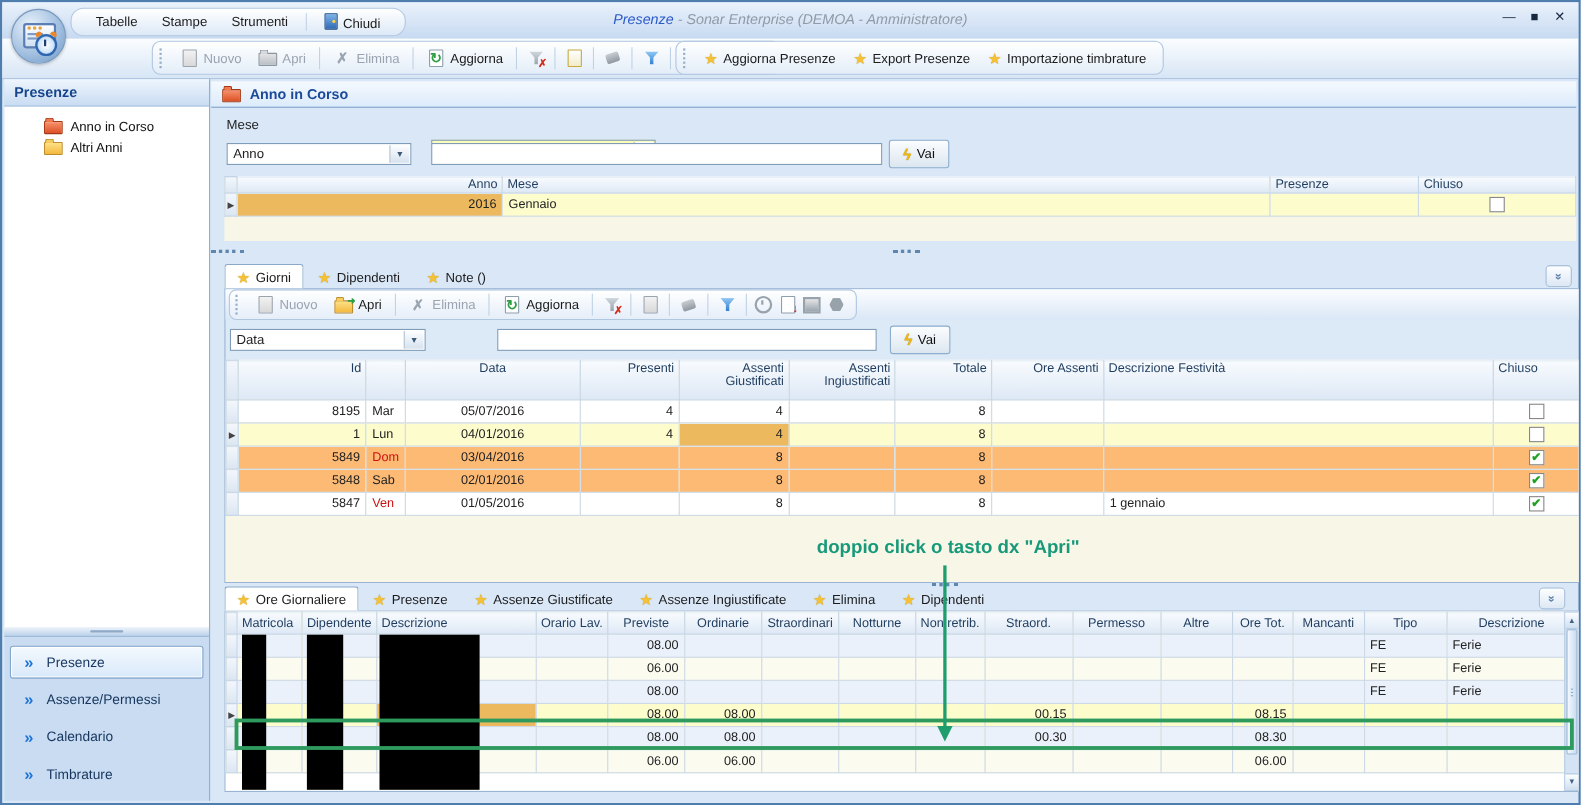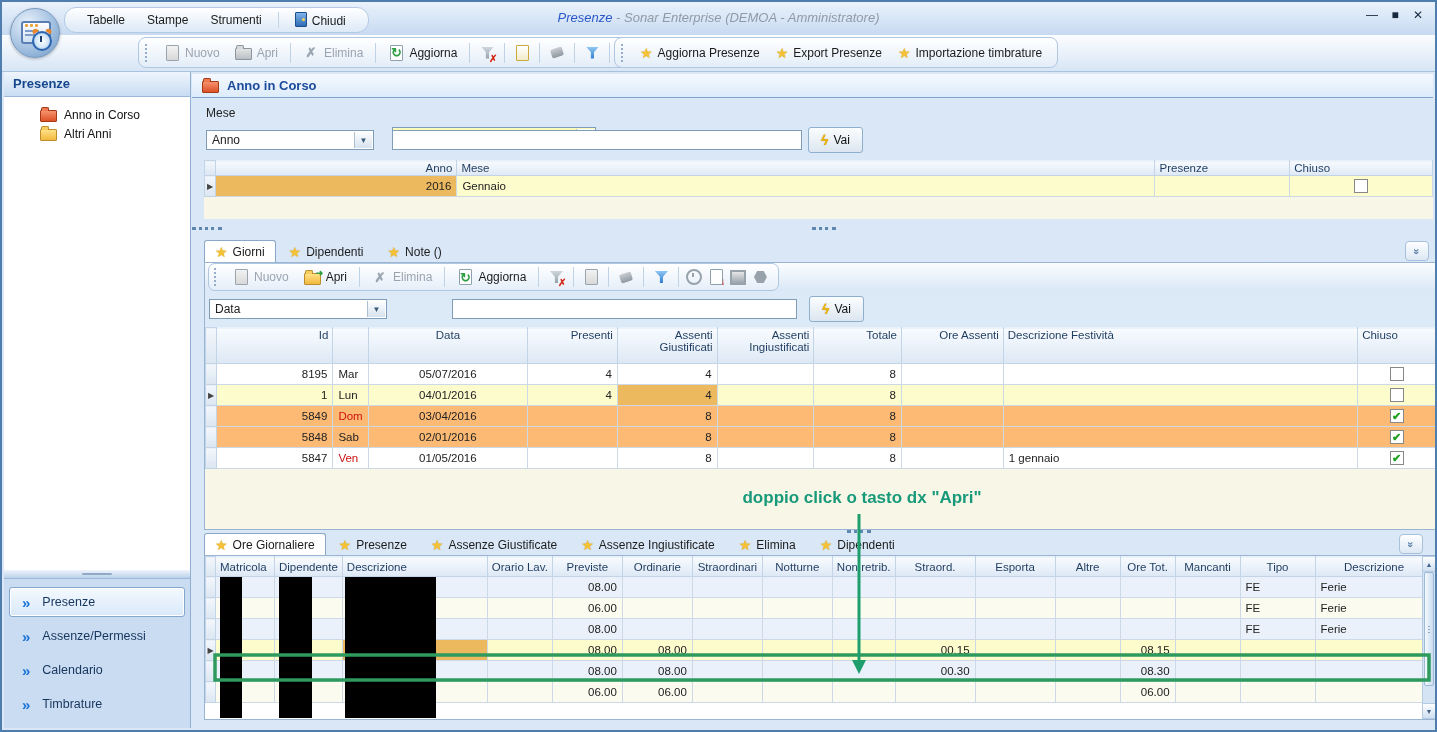--- a/index.html
+++ b/index.html
@@ -576,21 +576,21 @@
                 <th class="l">Matricola</th>
                 <th class="l">Dipendente</th>
                 <th class="l">Descrizione</th>
                 <th class="c">Orario Lav.</th>
                 <th class="c">Previste</th>
                 <th class="c">Ordinarie</th>
                 <th class="c">Straordinari</th>
                 <th class="c">Notturne</th>
                 <th class="c">Non retrib.</th>
                 <th class="c">Straord.</th>
-                <th class="c">Esporta</th>
+                <th class="c">Permesso</th>
                 <th class="c">Altre</th>
                 <th class="c">Ore Tot.</th>
                 <th class="c">Mancanti</th>
                 <th class="c">Tipo</th>
                 <th class="c">Descrizione</th>
               </tr>
           </tbody>
             <tbody id="ore-tbody">
               <tr class="" style="height: 20px;">
                 <td class="selcol"></td>

